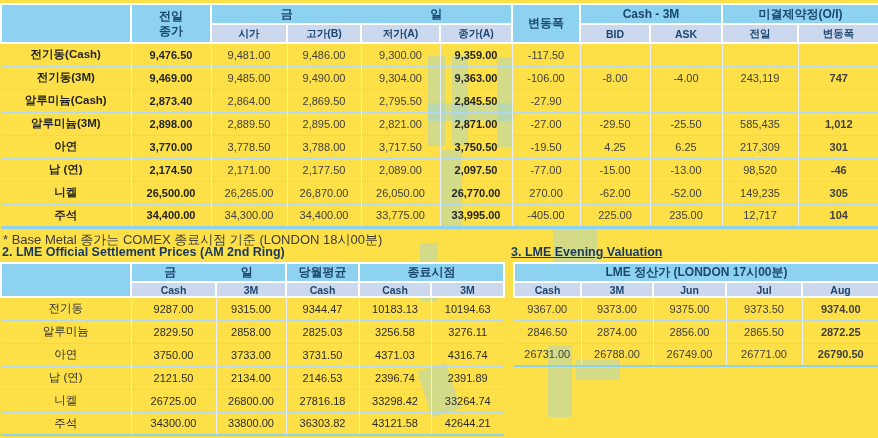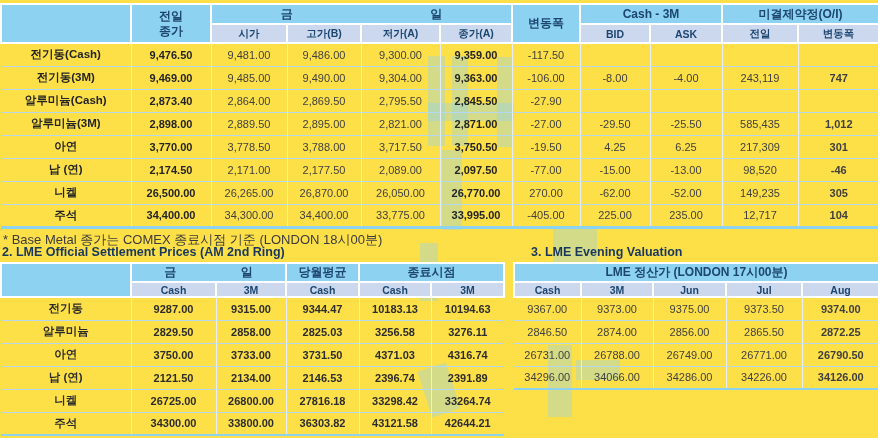--- a/index.html
+++ b/index.html
@@ -27,28 +27,28 @@
   tbody td:last-child { border-right:none;font-weight:bold; }
   tbody td.rowname { font-weight:bold; color:#242424; font-size:11.5px; }
   tbody tr:first-child td { border-top:2px solid #fff;margin-top:48px; }
 
   .t1 { top:3px; left:0; width:878px; }
   .t1 tbody td.c0, .t1 tbody td.c4 { font-weight:bold; color:#242424; }
   .t1 tbody tr:last-child td { border-bottom:3px solid #8DD2F1; }
 
   .t2 { top:262px; left:0;   width:503px; }
   .t3 { top:262px; left:513px; width:365px; }
-  .t2 tbody td { font-weight:bold; color:#2c2c2c; }
+  .t2 tbody td { font-weight:normal; color:#2c2c2c; }
   .t2 tbody td.rowname, .t2 tbody td { height:23px; }
   .t2 tbody tr:last-child td, .t3 tbody tr:last-child td { border-bottom:2px solid #8DD2F1; }
 
   .footnote { position:absolute; left:3px; top:231px; font-size:13px; color:#3b3b3b; z-index:1; }
   .sectitle { position:absolute; top:245px; font-size:12.5px; font-weight:bold; color:#17375E; z-index:1; }
   .sectitle.s2 { left:2px; }
-  .sectitle.s3 { left:531px; }
+  .sectitle.s3 { left:511px;text-decoration:underline; }
 </style>
 </head>
 <body>
 
 <div class="page">
 
   <div class="wm" style="left:428px; top:56px;  width:17px; height:90px;"></div>
   <div class="wm" style="left:452px; top:56px;  width:16px; height:90px;"></div>
   <div class="wm" style="left:428px; top:103px; width:86px; height:18px;"></div>
   <div class="wm" style="left:497px; top:57px;  width:16px; height:90px;"></div>
@@ -332,23 +332,16 @@
           <td class="num c3">2865.50</td>
           <td class="num c4">2872.25</td>
         </tr>
         <tr>
           <td class="num c0">26731.00</td>
           <td class="num c1">26788.00</td>
           <td class="num c2">26749.00</td>
           <td class="num c3">26771.00</td>
           <td class="num c4">26790.50</td>
         </tr>
-        <tr>
-          <td class="num c0">34296.00</td>
-          <td class="num c1">34066.00</td>
-          <td class="num c2">34286.00</td>
-          <td class="num c3">34226.00</td>
-          <td class="num c4">34126.00</td>
-        </tr>
       </tbody>
   </table>
 
 </div>
 
 </body></html>

